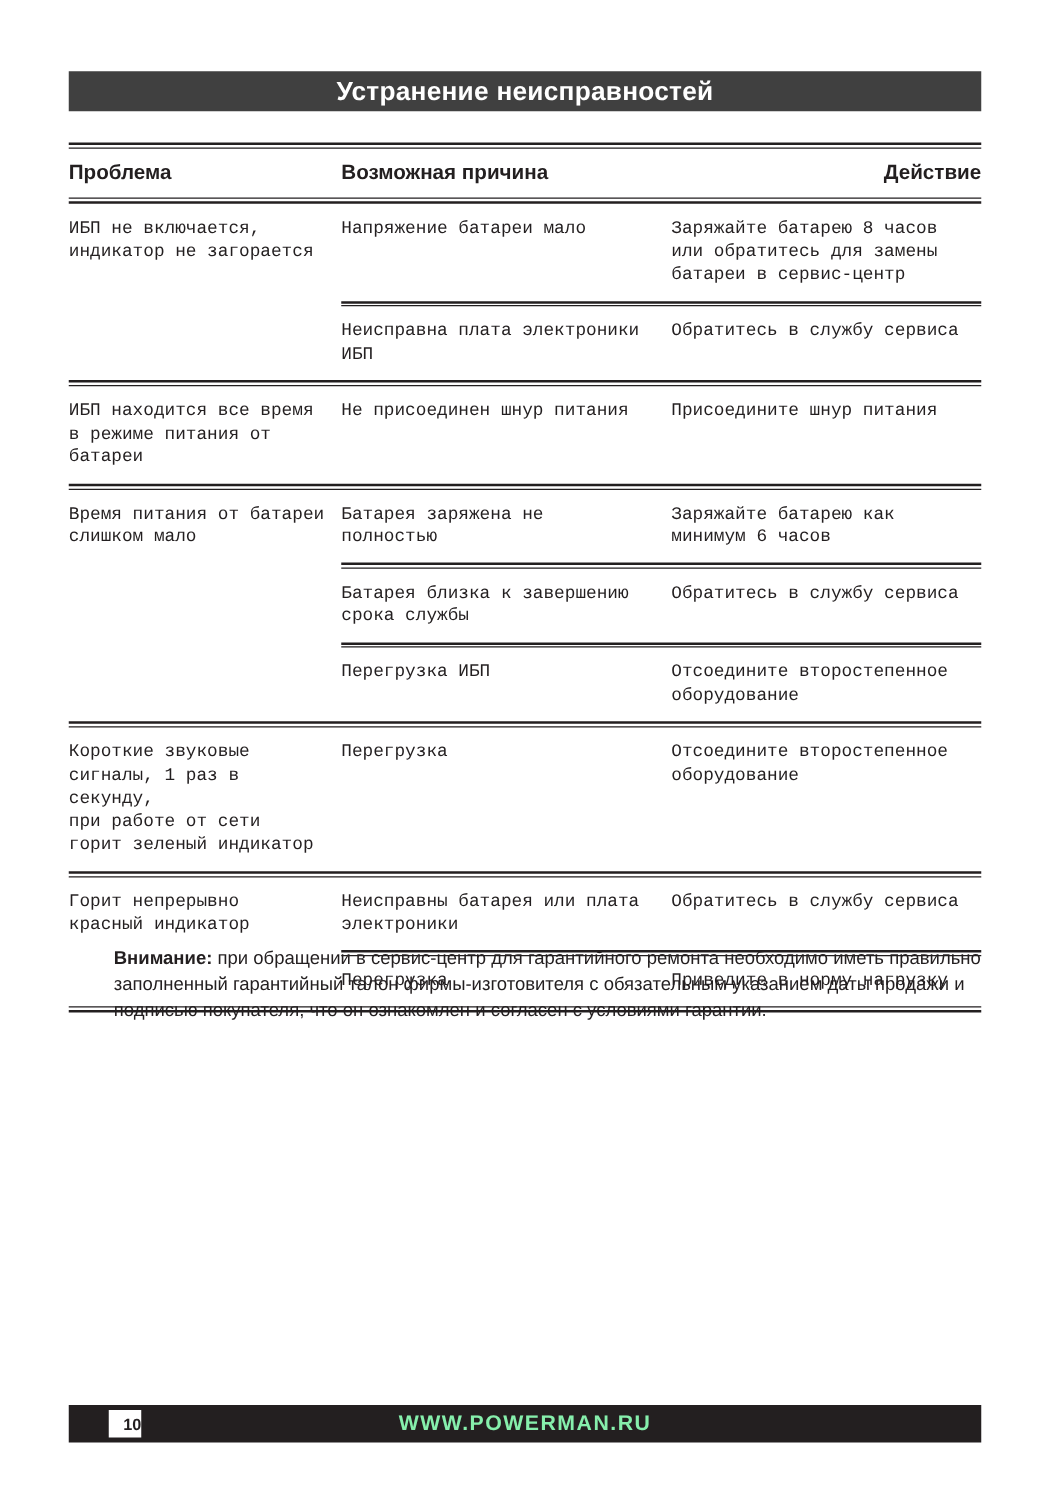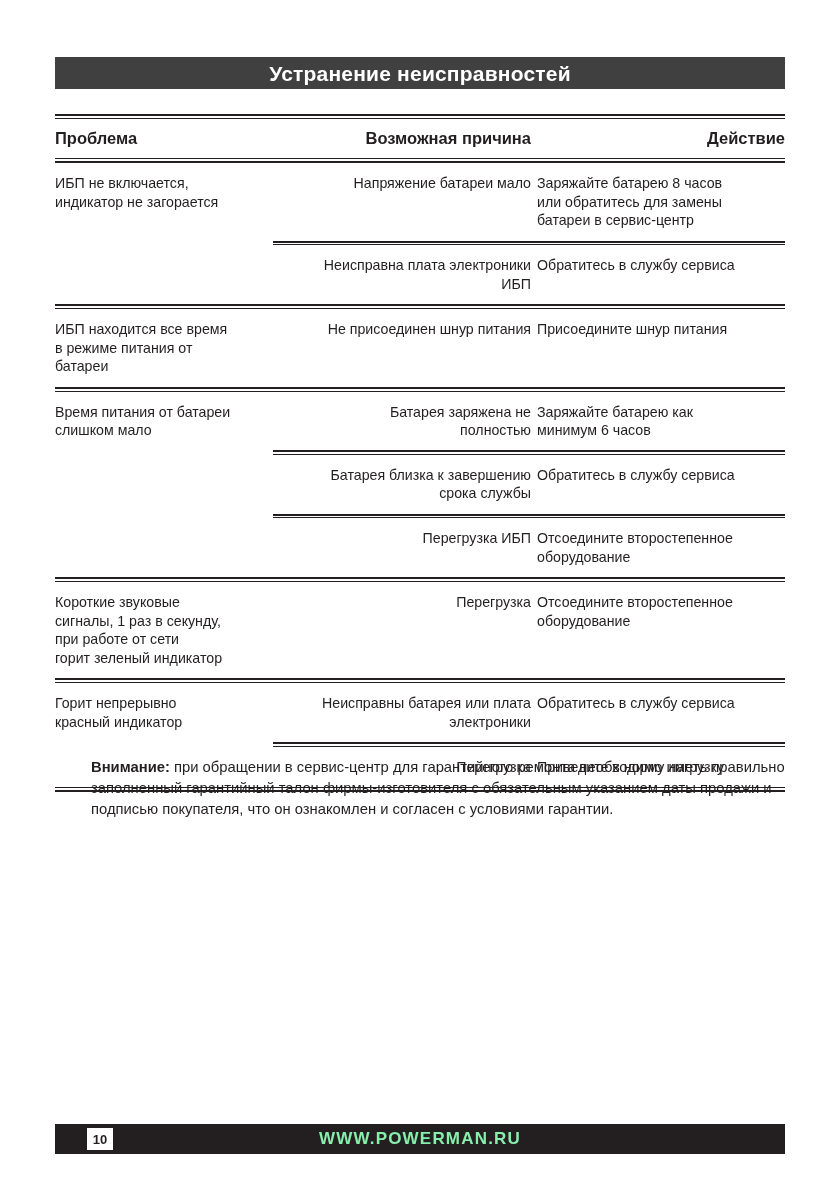--- a/index.html
+++ b/index.html
@@ -72,28 +72,29 @@
   }
   .head-row .cell {
     font-size: 16.5px;
     font-weight: bold;
   }
 
   
   .row {
     display: flex;
     align-items: flex-start;
+    font-family: Liberation Mono, monospace;
   }
   .cell {
     box-sizing: border-box;
     font-size: 14.2px;
     line-height: 1.30;
   }
   .col-1 { width: 218px; padding-right: 6px; }
-  .col-2 { width: 264px; padding-right: 6px; text-align: right; }
+  .col-2 { width: 264px; padding-right: 6px; }
   .col-3 { width: 248px; }
 
   .head-row .col-1 { padding-left: 0; }
   .head-row .col-2 { padding-left: 0; }
   .head-row .col-3 { padding-left: 8px; text-align: right; }
 
   .subrow {
     display: flex;
     align-items: flex-start;
   }
@@ -134,21 +135,21 @@
   }
   .page-badge {
     position: absolute;
     left: 32px;
     top: 4px;
     width: 26px;
     height: 22px;
     background: #ffffff;
     display: flex;
     align-items: center;
-    justify-content: center;
+    justify-content: flex-end;
   }
   .page-badge span {
     color: #231f20;
     font-size: 13px;
     font-weight: bold;
     line-height: 1;
   }
 </style>
 </head>
 <body>

